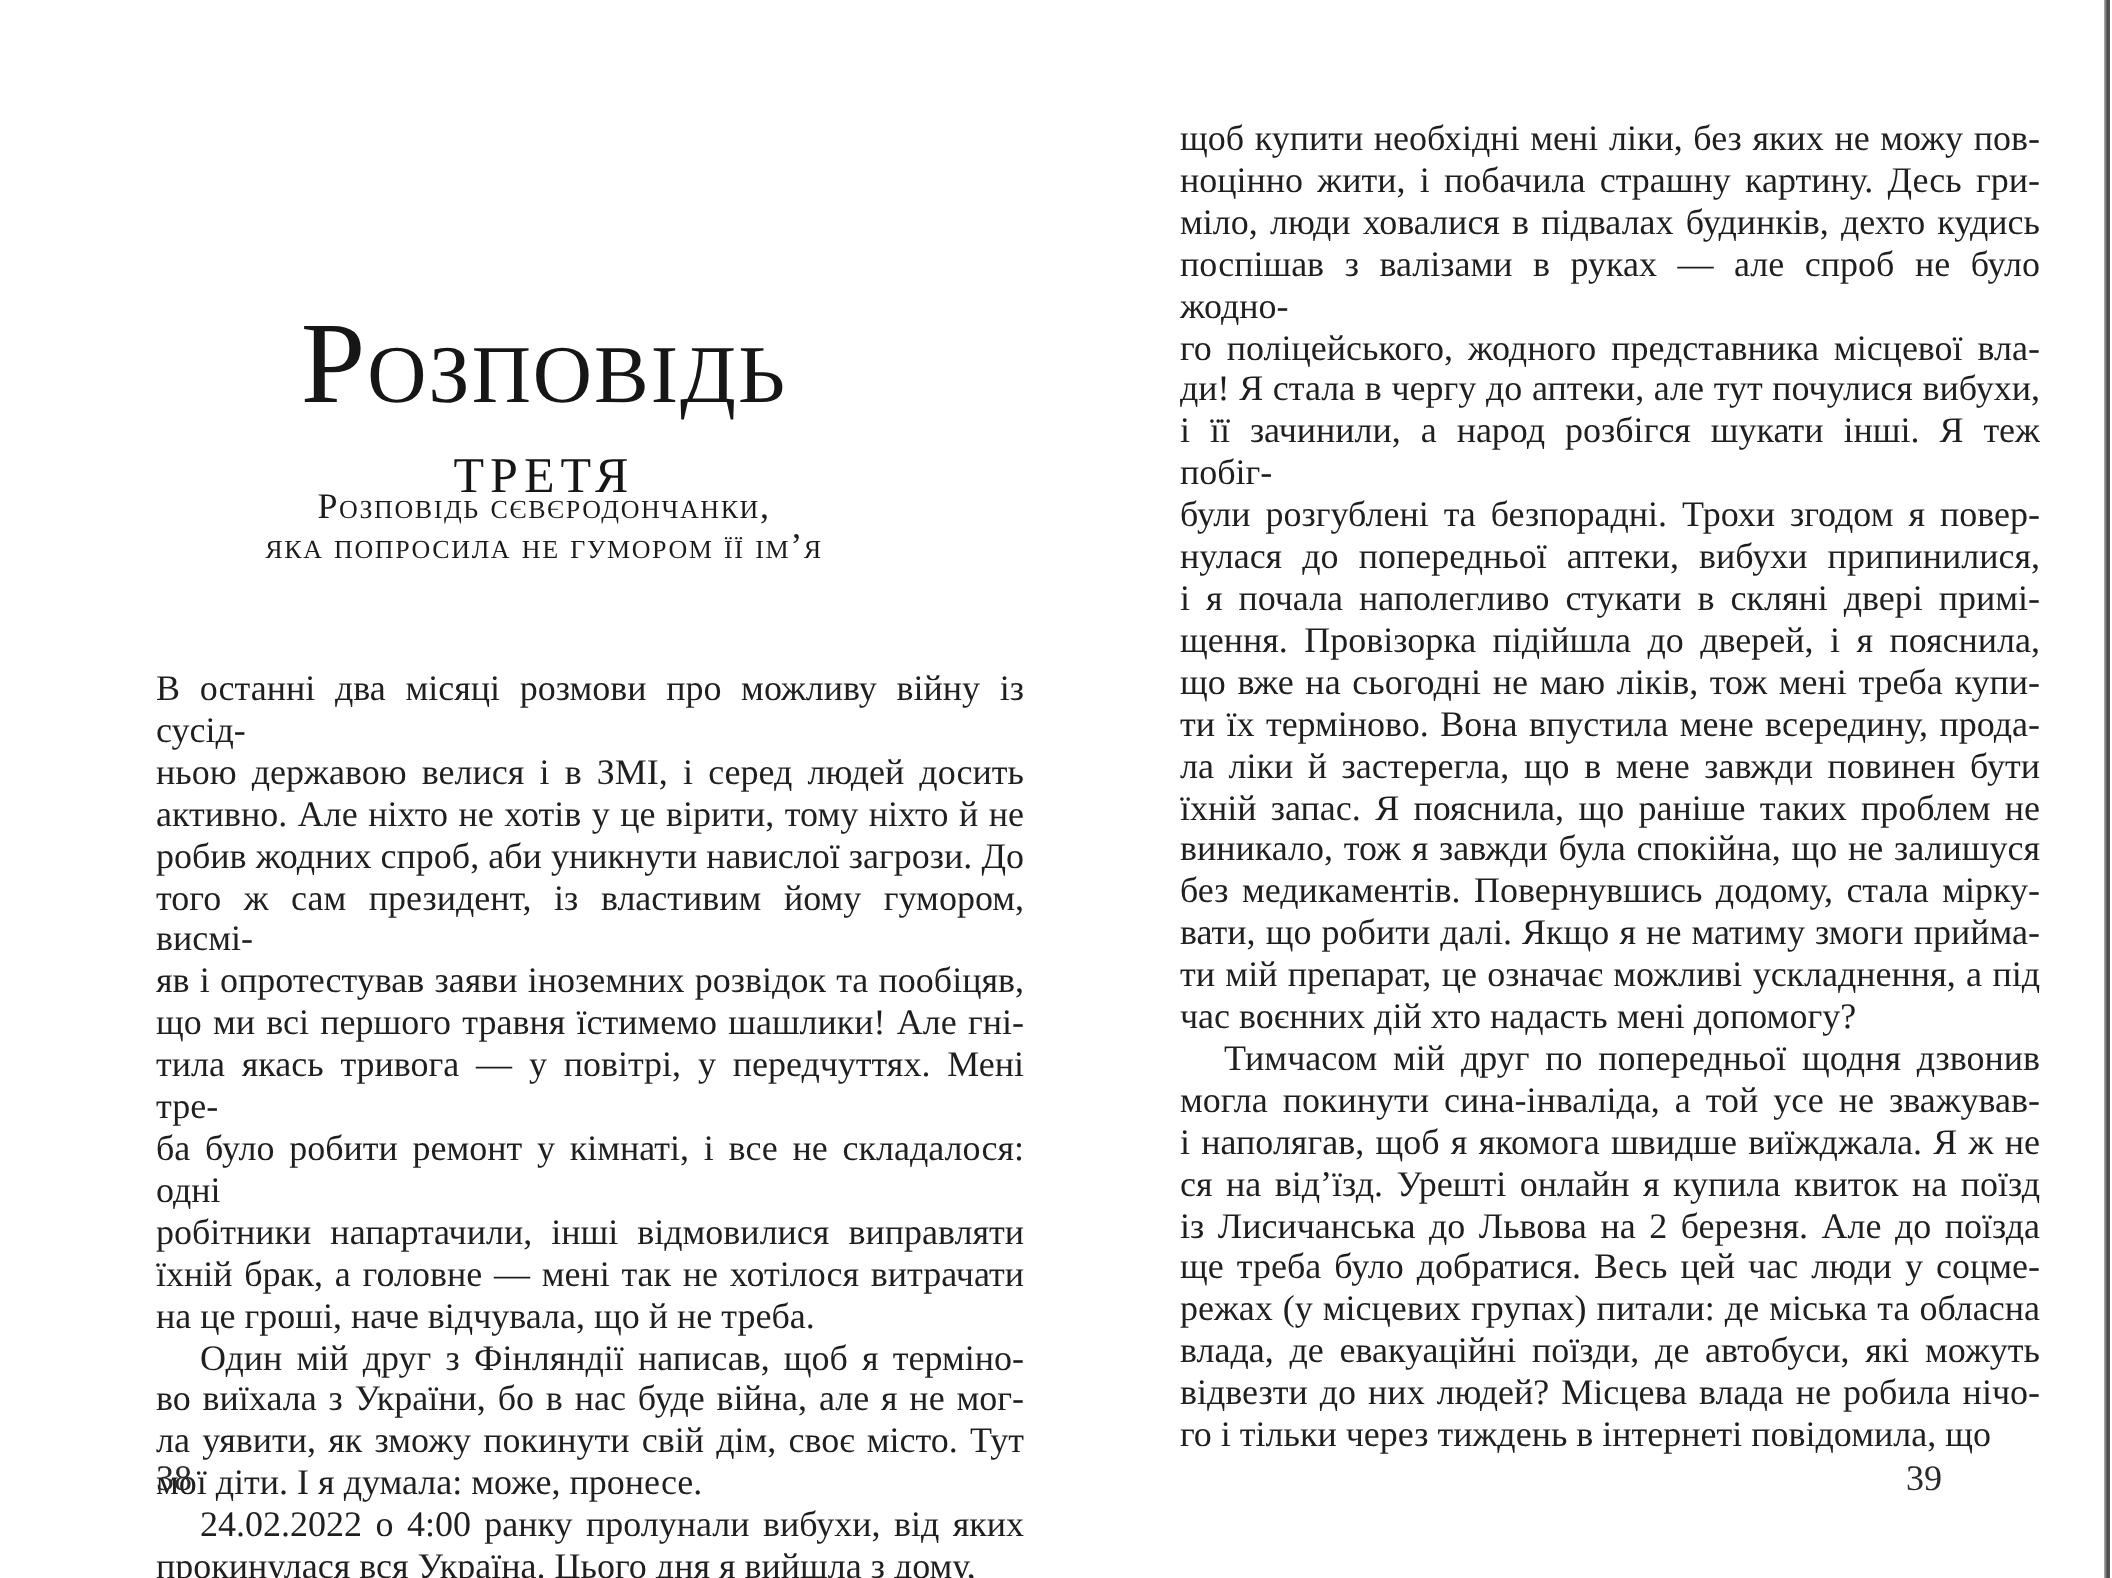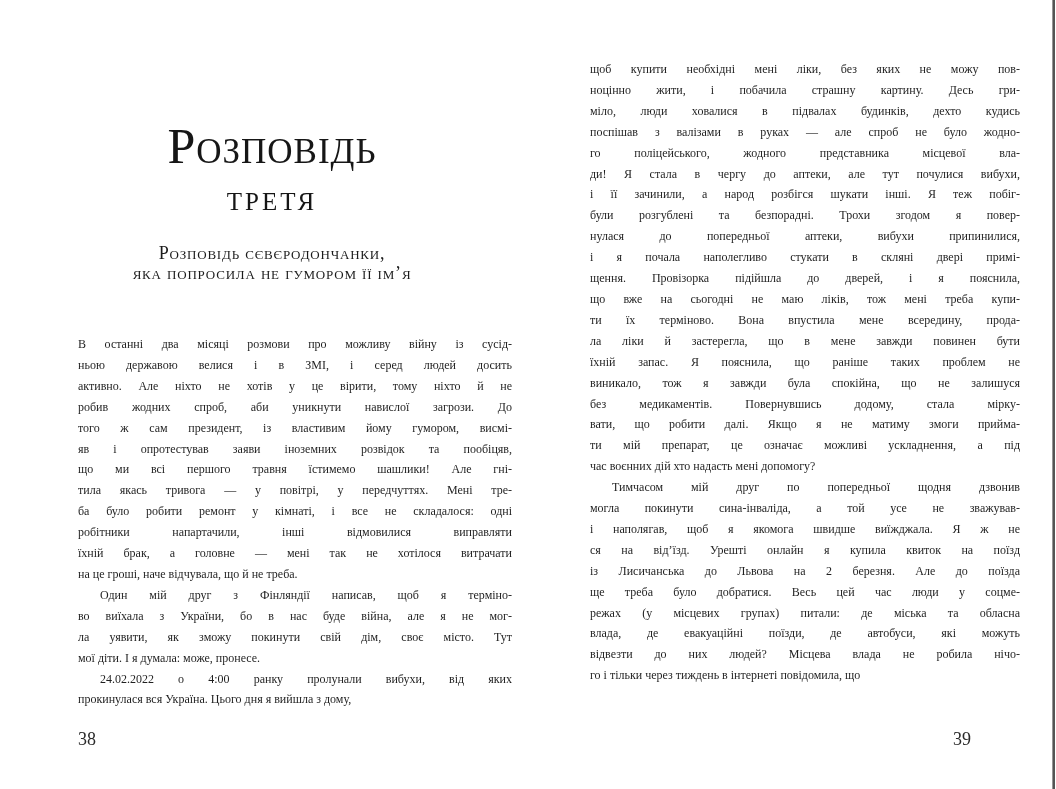--- a/index.html
+++ b/index.html
@@ -18,24 +18,25 @@
   }
   .heading-block {
     position: absolute;
     left: 78px;
     top: 118px;
     width: 388px;
     text-align: center;
   }
   .title-main {
     font-variant: small-caps;
-    font-size: 50px;
+    font-size: 58px;
     line-height: 56px;
     letter-spacing: 1px;
     color: #161616;
+    margin-top: 36px;
   }
   .title-sub {
     font-variant: small-caps;
     font-size: 36px;
     line-height: 44px;
     letter-spacing: 3px;
     margin-top: 2px;
     color: #161616;
   }
   .subtitle-block {
@@ -47,21 +48,21 @@
   }
   .subtitle-line {
     font-variant: small-caps;
     font-size: 18px;
     line-height: 19.5px;
     letter-spacing: 0.8px;
     color: #1b1b1b;
   }
   .body-col {
     position: absolute;
-    font-size: 12px;
+    font-size: 18px;
     line-height: 20.9px;
   }
   #left-body {
     left: 78px;
     top: 334px;
     width: 434px;
   }
   #right-body {
     left: 590px;
     top: 59px;

